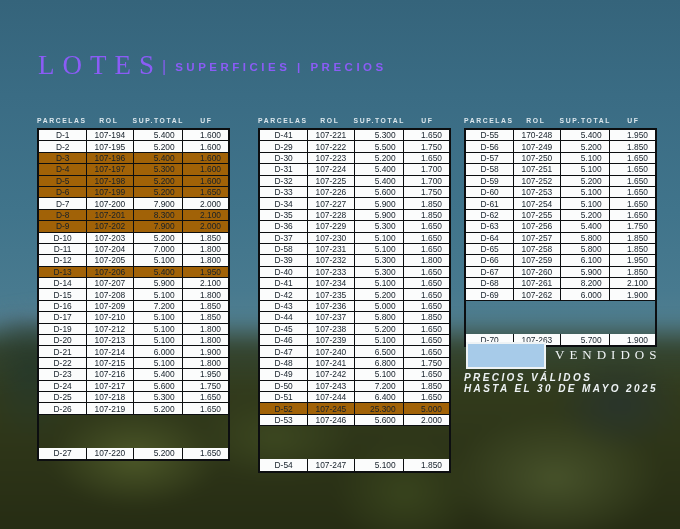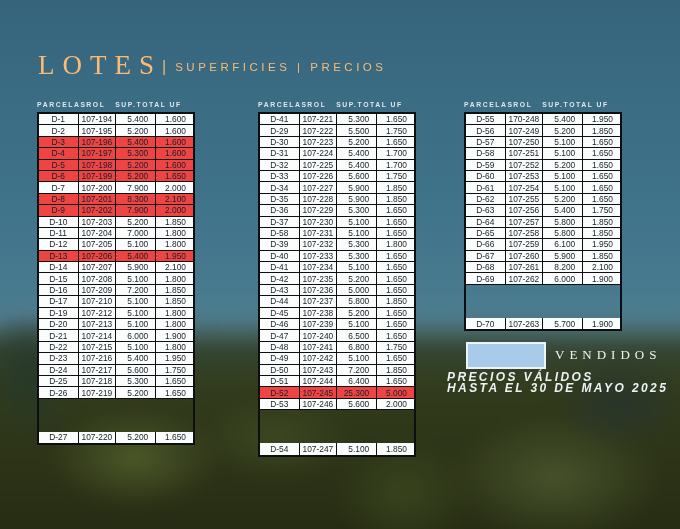--- a/index.html
+++ b/index.html
@@ -23,45 +23,45 @@
     background:
       radial-gradient(ellipse 68px 100px at 55px 55px,rgba(38,56,42,.95),rgba(38,56,42,0) 70%),
       radial-gradient(ellipse 95px 70px at 645px 85px,rgba(40,52,46,.9),rgba(40,52,46,0) 70%),
       radial-gradient(ellipse 120px 70px at 160px 140px,rgba(80,92,42,.9),rgba(80,92,42,0) 72%),
       radial-gradient(ellipse 100px 80px at 430px 175px,rgba(58,70,30,.9),rgba(58,70,30,0) 72%),
       radial-gradient(ellipse 150px 90px at 580px 160px,rgba(76,88,46,.85),rgba(76,88,46,0) 72%),
       radial-gradient(ellipse 110px 60px at 300px 120px,rgba(64,76,34,.8),rgba(64,76,34,0) 72%),
       linear-gradient(180deg,rgba(47,58,32,0) 0%,rgba(47,58,32,.85) 13%,#323b1c 30%,#2c3317 62%,#242a12 100%);
   }
   
-  .title{position:absolute;left:38px;top:50px;display:flex;align-items:center;color:#fdba74;}
+  .title{position:absolute;left:38px;top:50px;display:flex;align-items:center;color:#8b5cf6;}
   .title-main{font-family:"Liberation Serif",serif;font-size:27px;font-weight:400;letter-spacing:8px;}
   .title-sep{font-size:16px;font-weight:400;margin:2px 9px 0 0;opacity:.95;}
-  .title-sub{font-size:11.5px;font-weight:400;letter-spacing:3.5px;margin-top:3px;}
+  .title-sub{font-size:11.5px;font-weight:700;letter-spacing:3.5px;margin-top:3px;}
   
-  .ptable{position:absolute;width:158px;top:96px;}
+  .ptable{position:absolute;width:193px;top:112px;}
   .pt-1{left:37px;} .pt-2{left:258px;} .pt-3{left:464px;}
   .thead{display:flex;height:16px;align-items:center;color:#dde8ee;
          font-size:6.8px;font-weight:700;letter-spacing:1.6px;}
   .th{text-align:center;}
   .w1{width:25%;} .w2{width:24.5%;} .w3{width:26%;} .w4{width:24.5%;}
   .tbody{border:2px solid #0c0e10;}
   .trow{display:flex;height:11.4px;background:#fbfcfc;border-bottom:1px solid #0c0e10;box-sizing:border-box;}
   .trow:last-child{border-bottom:none;margin-top:33px;}
-  .trow.sold{background:#ef4444;}
+  .trow.sold{background:#a16207;}
   .tc{box-sizing:border-box;font-size:8.4px;color:#16202a;display:flex;align-items:center;justify-content:center;overflow:hidden;}
   .tc + .tc{border-left:1px solid #0c0e10;}
   .tc.num{justify-content:flex-end;padding-right:7px;}
   
   .legend-swatch{position:absolute;left:466px;top:342px;width:76px;height:23px;
                  background:#a7cbe9;border:2px solid #eef3f5;box-sizing:content-box;}
   .legend-label{position:absolute;left:555px;top:347px;font-family:"Liberation Serif",serif;
                 font-size:13px;letter-spacing:5px;color:#f0f4f6;}
-  .validity{position:absolute;left:447px;top:372px;color:#edf2f4;
-            font-size:12px;font-weight:700;font-style:italic;letter-spacing:2.4px;line-height:11px;}
+  .validity{position:absolute;left:464px;top:372px;color:#edf2f4;
+            font-size:10px;font-weight:700;font-style:italic;letter-spacing:2.4px;line-height:11px;}
 </style>
 </head>
 <body>
 
 <div class="stage">
   <div class="bg-sky"></div>
   <div class="bg-mountains"></div>
   <div class="bg-trees"></div>
 
   <div class="title">

